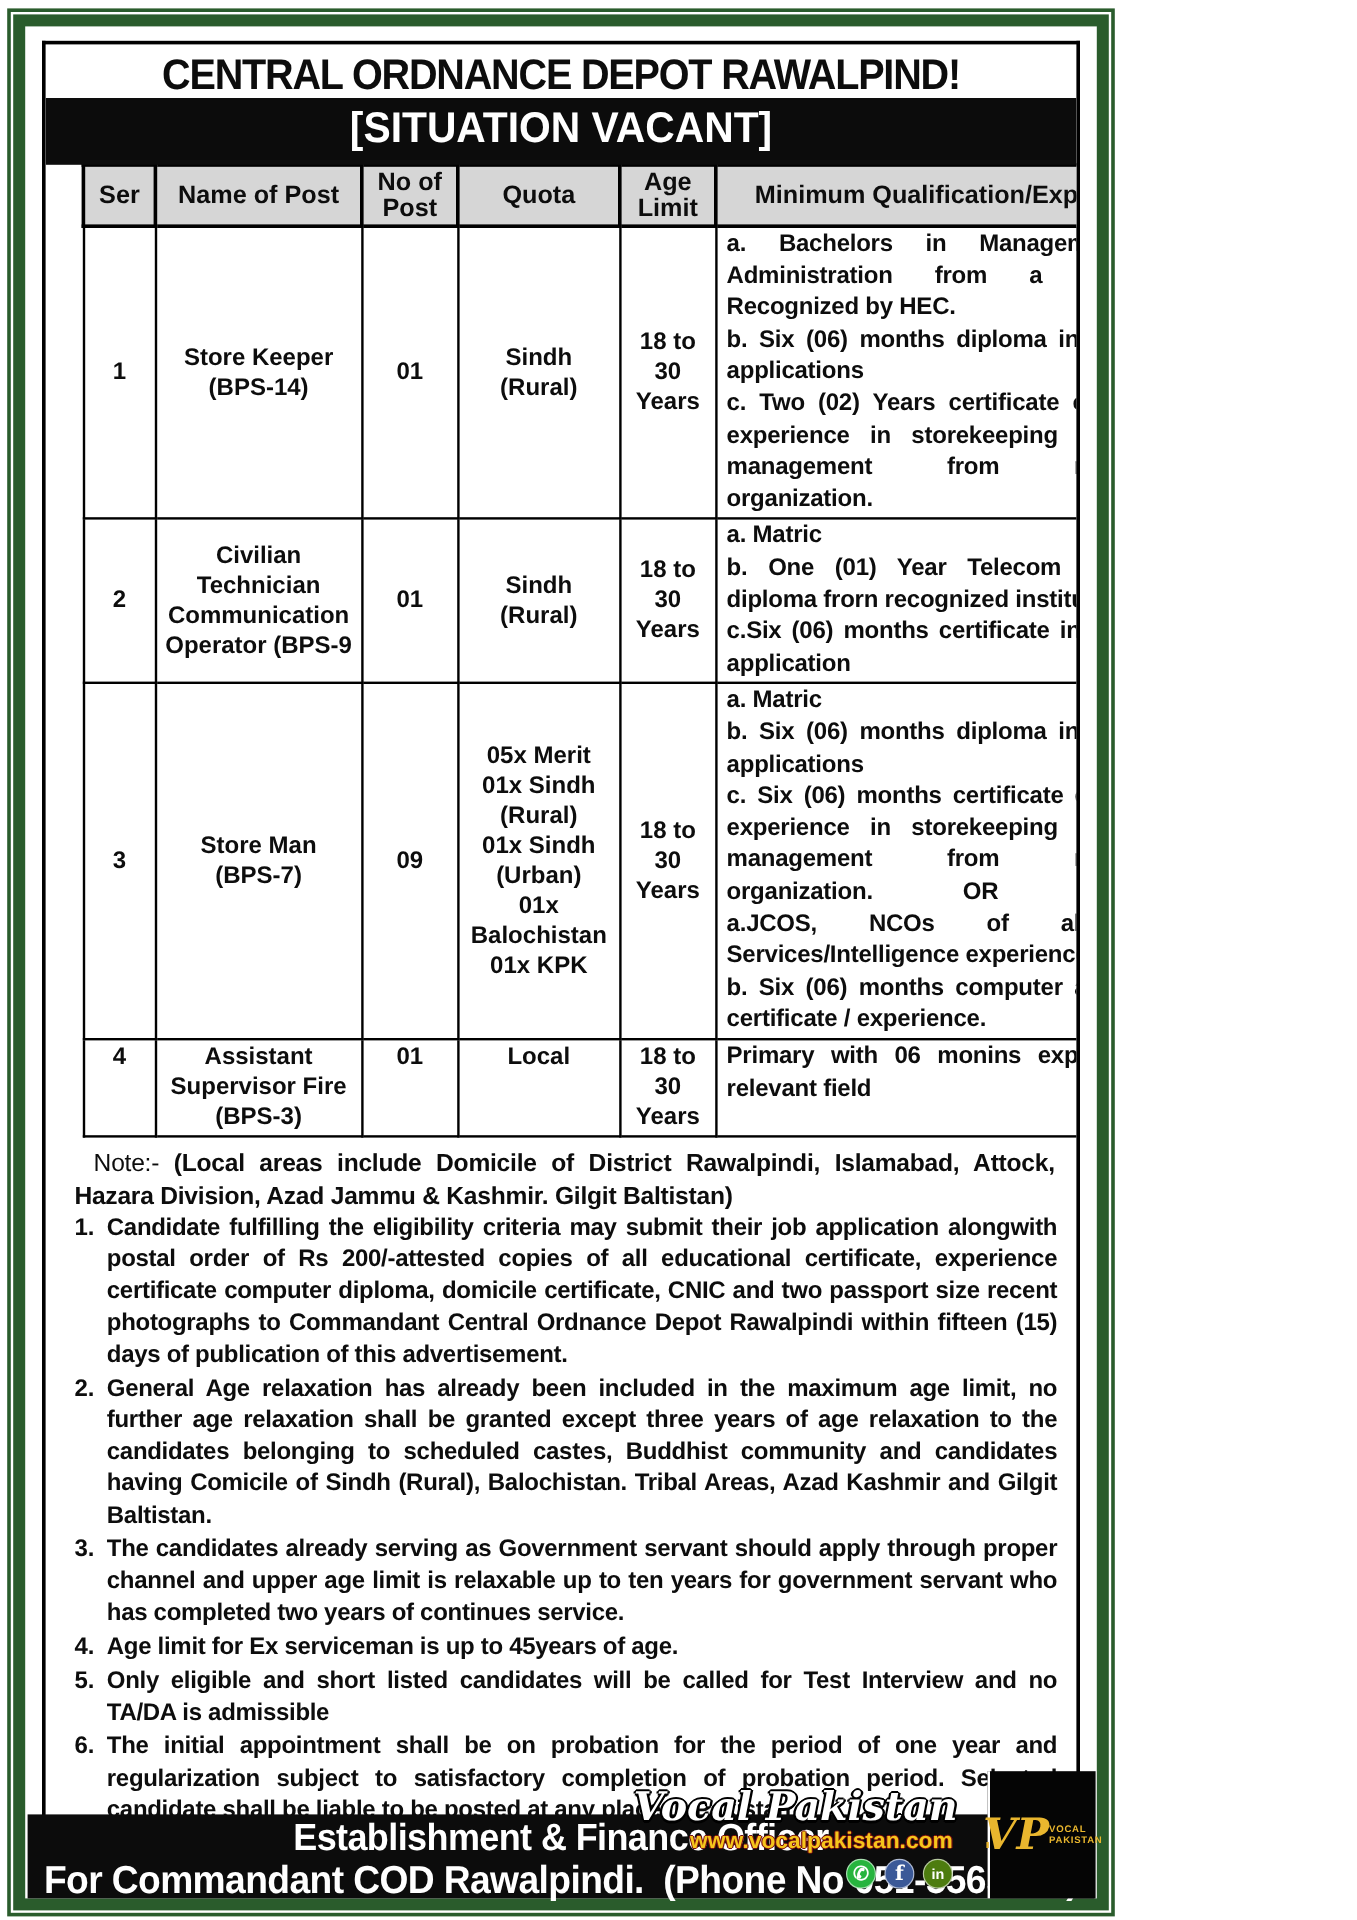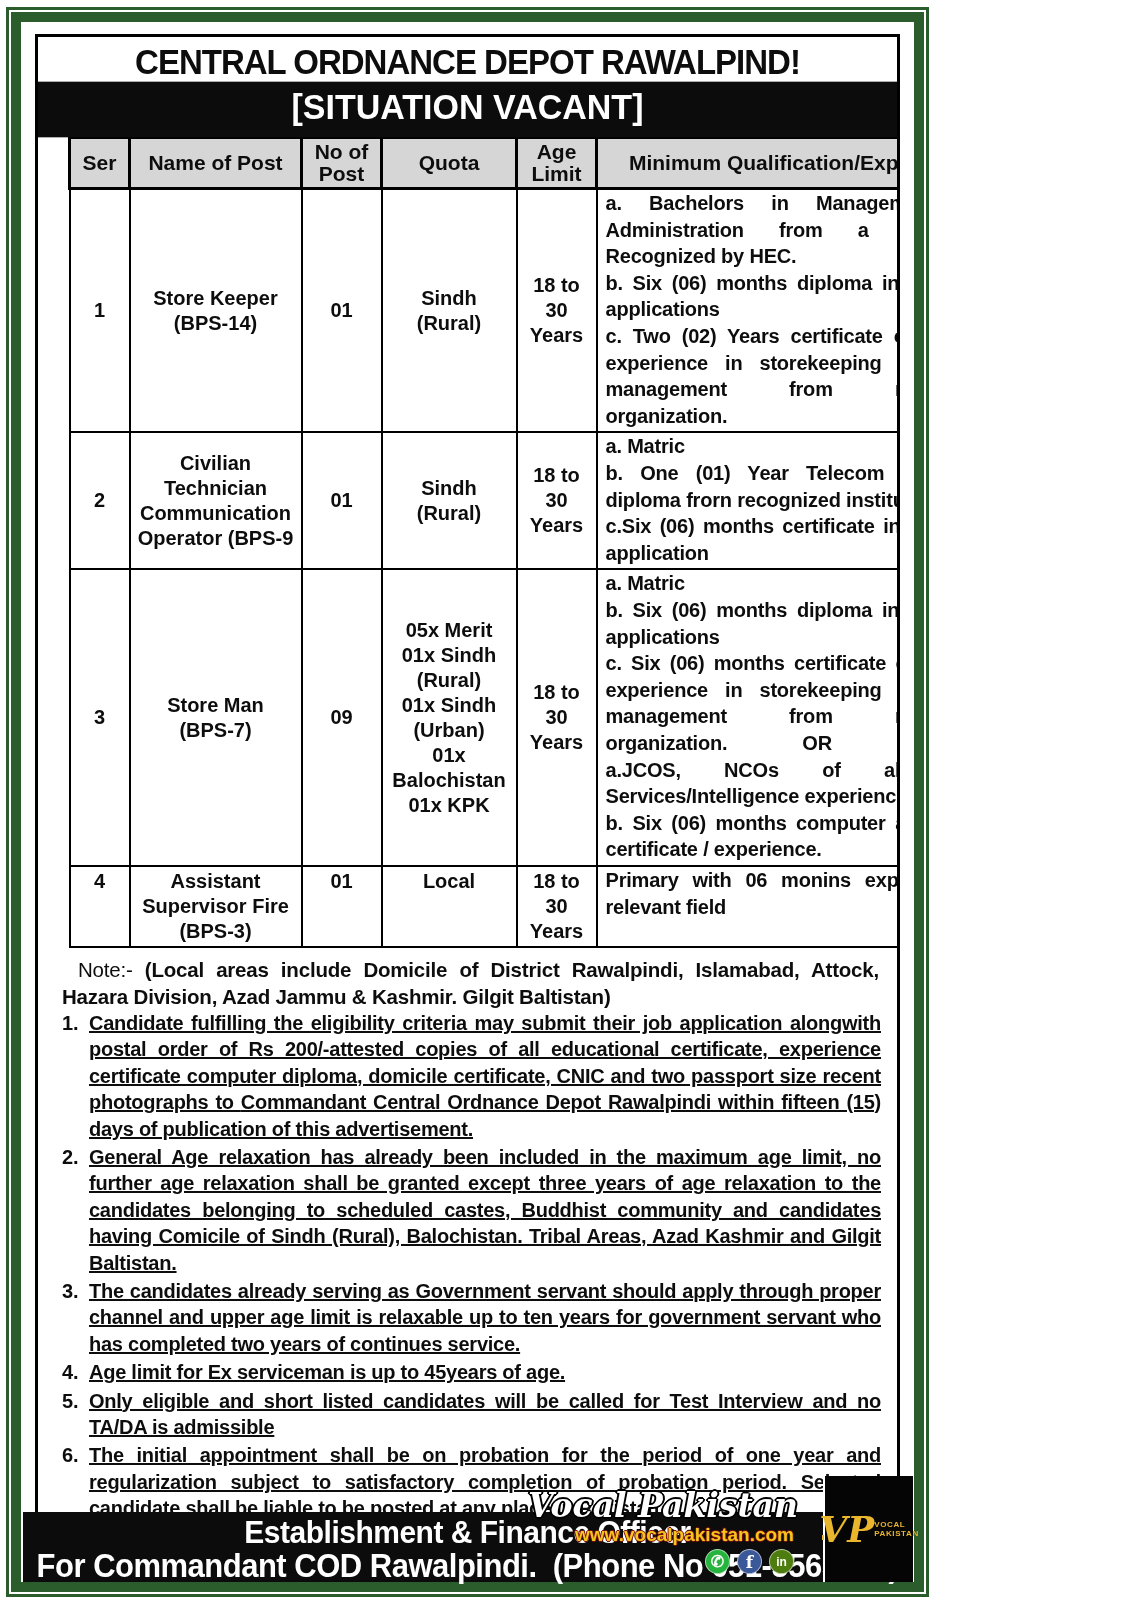--- a/index.html
+++ b/index.html
@@ -37,21 +37,21 @@
     line-height:1.33;letter-spacing:-0.2px;margin-top:35px;}
   tr.r1{height:226px;} tr.r2{height:124px;} tr.r3{height:272px;} tr.r4{height:72px;}
   tr.r4 td{vertical-align:top;}
 
   .note{margin:8px 18px 0 24px;font-size:20.5px;font-weight:700;line-height:1.32;
     text-align:justify;letter-spacing:-0.2px;}
   .note-label{font-weight:400;margin-left:16px;}
   .terms-heading{margin:4px 0 3px 24px;font-size:21px;font-weight:800;letter-spacing:-0.2px;}
   .term{display:flex;margin:0 16px 2px 24px;font-size:20px;font-weight:700;}
   .term-num{width:27px;flex:none;line-height:1.32;}
-  .term-text{flex:1;text-align:justify;line-height:1.32;letter-spacing:-0.25px;text-decoration:underline;}
+  .term-text{flex:1;text-align:justify;line-height:1.32;letter-spacing:-0.25px;}
   .term-bold{font-weight:800;}
 
   
   .footer-band{position:absolute;left:2px;right:2px;bottom:0;height:70px;background:var(--ink);
     color:#fff;text-align:center;padding-top:3px;z-index:2;}
   .footer-line1{font-size:30px;font-weight:800;letter-spacing:-0.5px;transform:scaleY(1.05);}
   .footer-line2{font-size:31px;font-weight:800;letter-spacing:-0.5px;transform:scaleY(1.05);}
 
   
   .wm-script{position:absolute;right:116px;bottom:57px;z-index:3;

